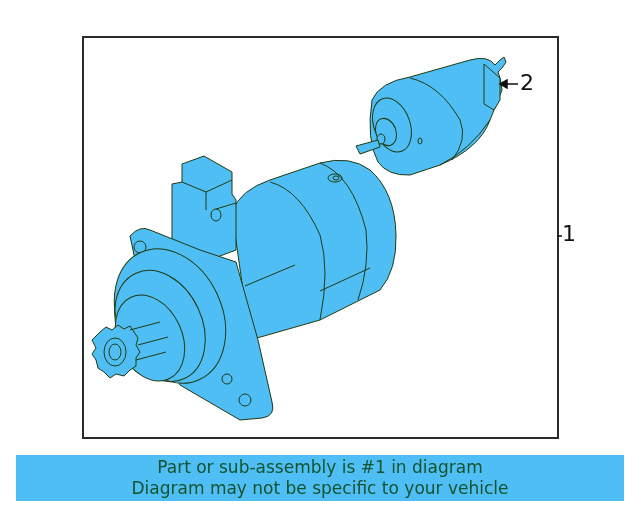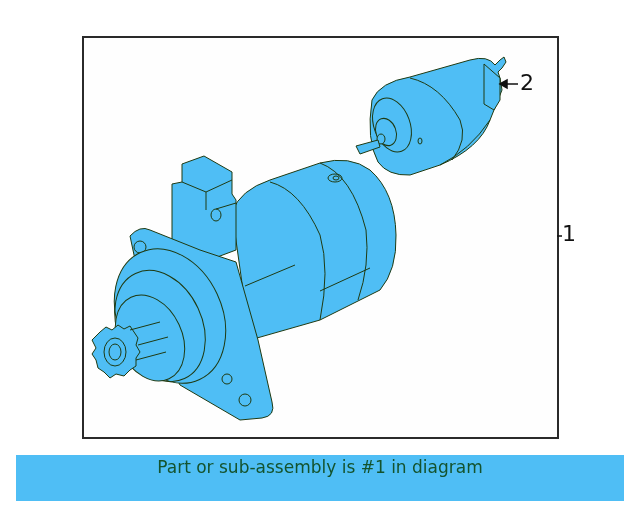--- a/index.html
+++ b/index.html
@@ -73,13 +73,14 @@
     <polygon points="500,84 507,80 507,88"></polygon>
     <line x1="557" y1="236" x2="562" y2="236"></line>
   </g>
 </svg>
 
 <div class="callout callout-2">2</div>
 <div class="callout callout-1">1</div>
 
 <div class="banner">
   <div>Part or sub-assembly is #1 in diagram</div>
+  <div>Diagram may not be specific to your vehicle</div>
 </div>
 
 </body></html>

